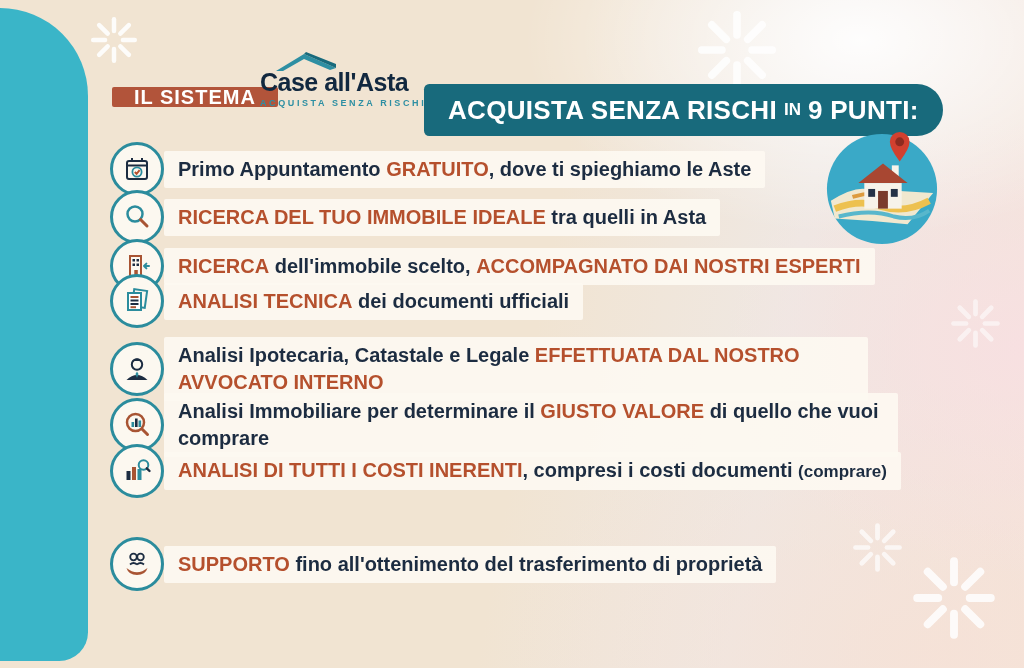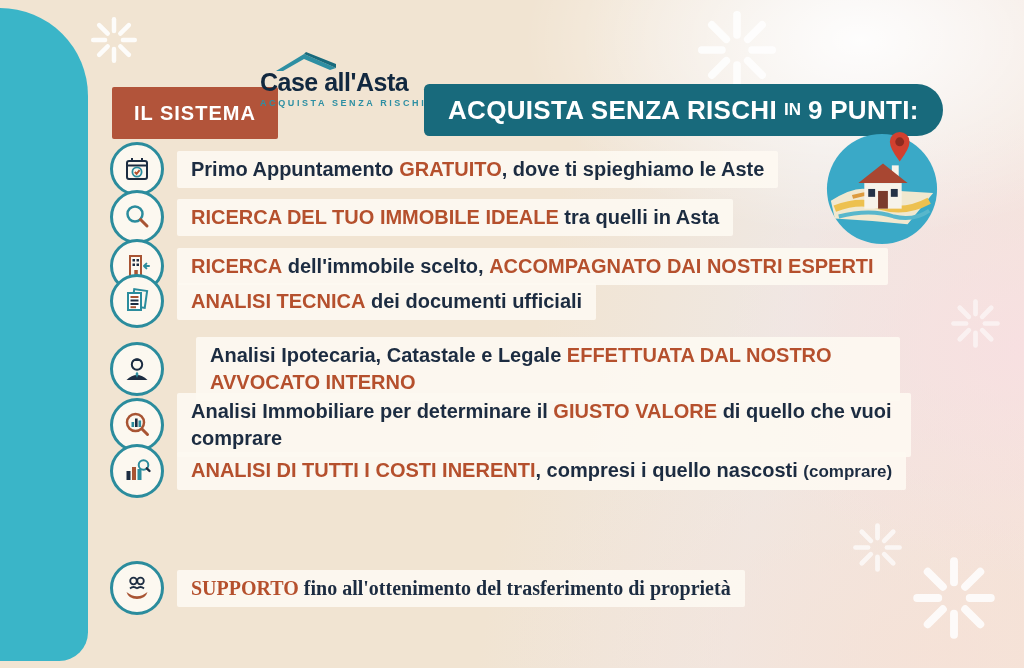--- a/index.html
+++ b/index.html
@@ -10,46 +10,46 @@
       radial-gradient(ellipse 480px 280px at 84% 6%, rgba(255,255,255,.92), rgba(255,255,255,0) 70%),
       radial-gradient(ellipse 420px 320px at 100% 52%, rgba(248,223,226,.85), rgba(248,223,226,0) 72%),
       radial-gradient(ellipse 620px 380px at 92% 98%, rgba(246,225,214,.8), rgba(246,225,214,0) 72%),
       linear-gradient(100deg,#f1e4d2 52%,#efe8e3 74%,#f4e4da 100%);
   }
   .teal-edge{position:absolute;left:0;top:8px;width:88px;height:653px;background:#3ab5c8;border-radius:0 92px 30px 0;}
   .sparkle{position:absolute;}
   .sparkle svg line{stroke:#fff;stroke-width:6;stroke-linecap:round;}
 
   
-  .sistema-badge{position:absolute;left:112px;top:87px;height:52px;padding:0 22px;background:#b2543a;
+  .sistema-badge{position:absolute;left:112px;top:87px;height:20px;padding:0 22px;background:#b2543a;
     color:#fff;font-weight:800;font-size:20px;letter-spacing:1px;display:flex;align-items:center;border-radius:2px;}
   .logo{position:absolute;left:260px;top:52px;width:162px;text-align:left;}
   .logo .roof{display:block;margin:0 auto -4px 14px;}
   .logo .name{font-weight:800;font-size:25px;color:#12283f;letter-spacing:-.5px;white-space:nowrap;}
   .logo .tagline{font-weight:700;font-size:9px;color:#2e8fa3;letter-spacing:2.6px;margin-top:1px;white-space:nowrap;}
   .banner{position:absolute;left:424px;top:84px;height:52px;padding:0 24px;background:#186a7c;
     color:#fff;display:flex;align-items:center;border-radius:6px 30px 30px 6px;white-space:nowrap;}
   .banner .b{font-weight:800;font-size:26px;letter-spacing:.3px;}
   .banner .in{font-weight:600;font-size:17px;margin:12px 7px;}
 
   
   .map-circle{position:absolute;left:823px;top:128px;z-index:5;}
 
   
-  .row{position:absolute;display:flex;align-items:center;gap:13px;left:110px;}
+  .row{position:absolute;display:flex;align-items:center;left:110px;}
   .icon-circle{flex:0 0 auto;width:54px;height:54px;box-sizing:border-box;border:3px solid #2b8c9d;border-radius:50%;
     background:#fcf8f0;display:flex;align-items:center;justify-content:center;}
   .strip{background:rgba(253,249,241,.93);padding:5px 14px;border-radius:2px;font-size:20px;line-height:27px;}
   .navy{color:#1c2c41;font-weight:600;}
   .orange{color:#b5502d;font-weight:800;}
   .small{font-size:17px;}
-  .w705{max-width:676px;margin-left:19px;}
+  .w705{max-width:676px;}
   .w730{max-width:706px;}
   .r1{top:142px;} .r2{top:190px;} .r3{top:239px;} .r4{top:274px;} .r5{top:337px;}
-  .r6{top:393px;} .r7{top:444px;} .r8{top:491px;} .r9{top:561px;font-family:Liberation Serif, serif;}
+  .r6{top:393px;} .r7{top:444px;} .r8{top:491px;} .r9{top:537px;}
 </style>
 </head>
 <body>
 
 <div class="canvas">
 
   <div class="teal-edge"></div>
 
   <div class="sparkle" style="left:88px;top:14px;opacity:.9;">
     <svg width="52" height="52" viewBox="0 0 70 70">
@@ -253,21 +253,21 @@
     <span class="icon-circle">
       <svg width="30" height="30" viewBox="0 0 30 30">
         <rect x="4.5" y="15" width="4" height="9" fill="#1c2c41"></rect>
         <rect x="10" y="11" width="4" height="13" fill="#a85433"></rect>
         <rect x="15.5" y="13" width="4" height="11" fill="#2b8c9d"></rect>
         <circle cx="21.5" cy="9" r="4.8" fill="none" stroke="#2b8c9d" stroke-width="2"></circle>
         <line x1="24.8" y1="12.3" x2="27.5" y2="15" stroke="#1c2c41" stroke-width="2.4" stroke-linecap="round"></line>
       </svg>
     </span>
     <div class="strip">
-      <span class="orange">ANALISI DI TUTTI I COSTI INERENTI</span><span class="navy">, compresi i quello nascosti </span><span class="navy small">(comprare)</span>
+      <span class="orange">ANALISI DI TUTTI I COSTI INERENTI</span><span class="navy">, compresi i costi documenti </span><span class="navy small">(comprare)</span>
     </div>
   </div>
 
 
   <div class="row r9">
     <span class="icon-circle">
       <svg width="30" height="30" viewBox="0 0 30 30">
         <circle cx="11.5" cy="8" r="3.3" fill="none" stroke="#1c2c41" stroke-width="1.8"></circle>
         <circle cx="18.5" cy="8" r="3.3" fill="none" stroke="#1c2c41" stroke-width="1.8"></circle>
         <path d="M8,15.5 q3.5,-3 7,0" fill="none" stroke="#1c2c41" stroke-width="1.8"></path>

